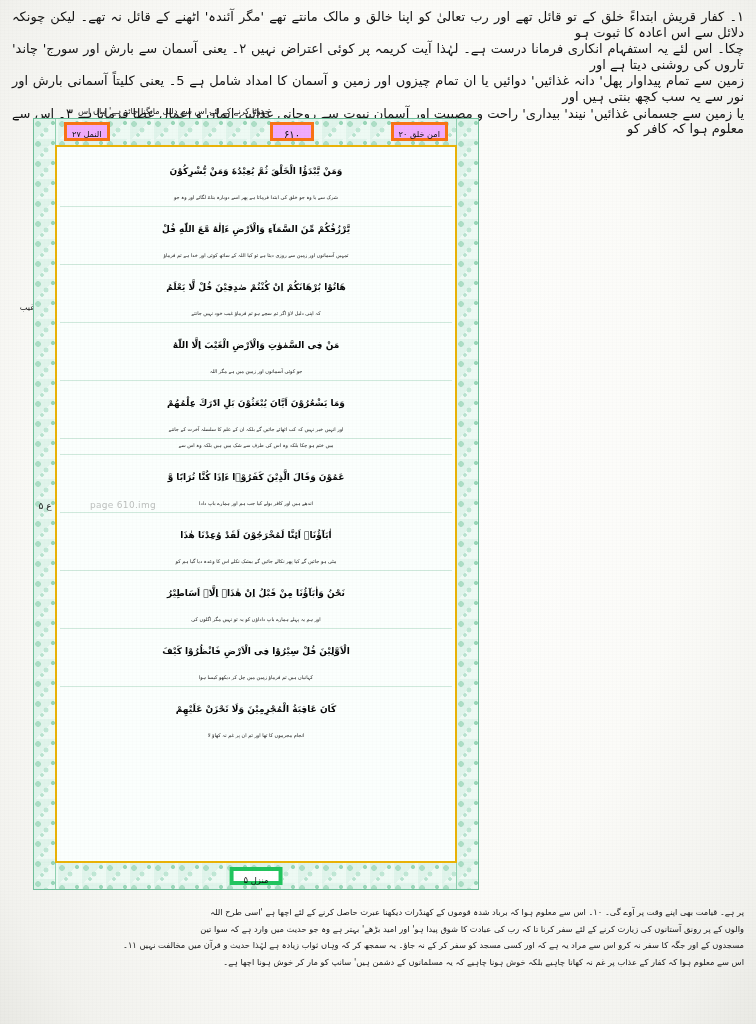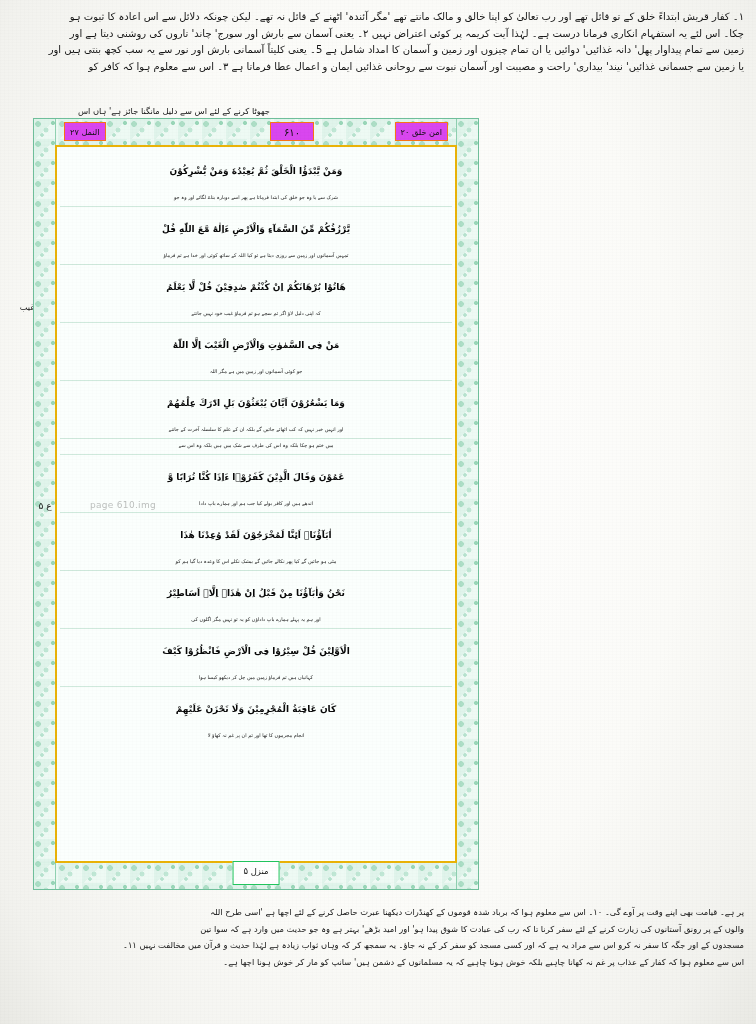--- a/index.html
+++ b/index.html
@@ -30,21 +30,21 @@
     position:absolute;
     direction:rtl;text-align:justify;
     color:#151515;
     font-family:"DejaVu Sans","Liberation Sans",sans-serif;
     -webkit-font-smoothing:none;
   }
   .tafsir p{margin:0 0 1px 0;}
 
   #tafsir-top{
     left:12px;right:12px;top:9px;
-    font-size:10px;line-height:15.6px;
+    font-size:13px;line-height:15.6px;
     letter-spacing:.1px;
   }
   #tafsir-right{
     right:486px;left:8px;top:104px;
     width:262px;
     font-size:8.3px;line-height:15.3px;
   }
   #tafsir-bottom{
     left:12px;right:12px;top:905px;
     font-size:8.3px;line-height:15.6px;
@@ -74,39 +74,39 @@
     opacity:.95;
   }
   .orn-top{left:0;right:0;top:0;height:26px;border-bottom:1px solid #8ccfae;}
   .orn-bottom{left:0;right:0;bottom:0;height:26px;border-top:1px solid #8ccfae;}
   .orn-left{left:0;top:0;bottom:0;width:21px;border-right:1px solid #8ccfae;}
   .orn-right{right:0;top:0;bottom:0;width:21px;border-left:1px solid #8ccfae;}
 
   
   .hdr-box{
     position:absolute;top:3px;
-    background:#d946ef;
-    border:1px solid #f97316;
+    background:#f0abfc;
+    border:3px solid #f97316;
     height:19px;line-height:19px;
     font-size:8.2px;
     color:#101010;
     text-align:center;
     padding:0 5px;
     white-space:nowrap;
     box-sizing:border-box;
   }
   #hdr-sura{right:30px;}
   #hdr-page{left:50%;transform:translateX(-50%);min-width:44px;font-size:10px;letter-spacing:.4px;margin-left:36px;}
   #hdr-para{left:30px;}
 
   
   #ftr-manzil{
     position:absolute;bottom:4px;left:50%;transform:translateX(-50%);
-    background:#ffffff;border:1px solid #22c55e;
-    height:24px;line-height:18px;font-size:8.4px;color:#101010;
+    background:#ffffff;border:4px solid #22c55e;
+    height:18px;line-height:18px;font-size:8.4px;color:#101010;
     padding:0 10px;white-space:nowrap;box-sizing:border-box;
   }
 
   
   #quran-body{
     position:absolute;
     left:21px;right:21px;top:26px;bottom:26px;
     background:#fbfffd;
     border:2px solid #eab308;
     box-sizing:border-box;

